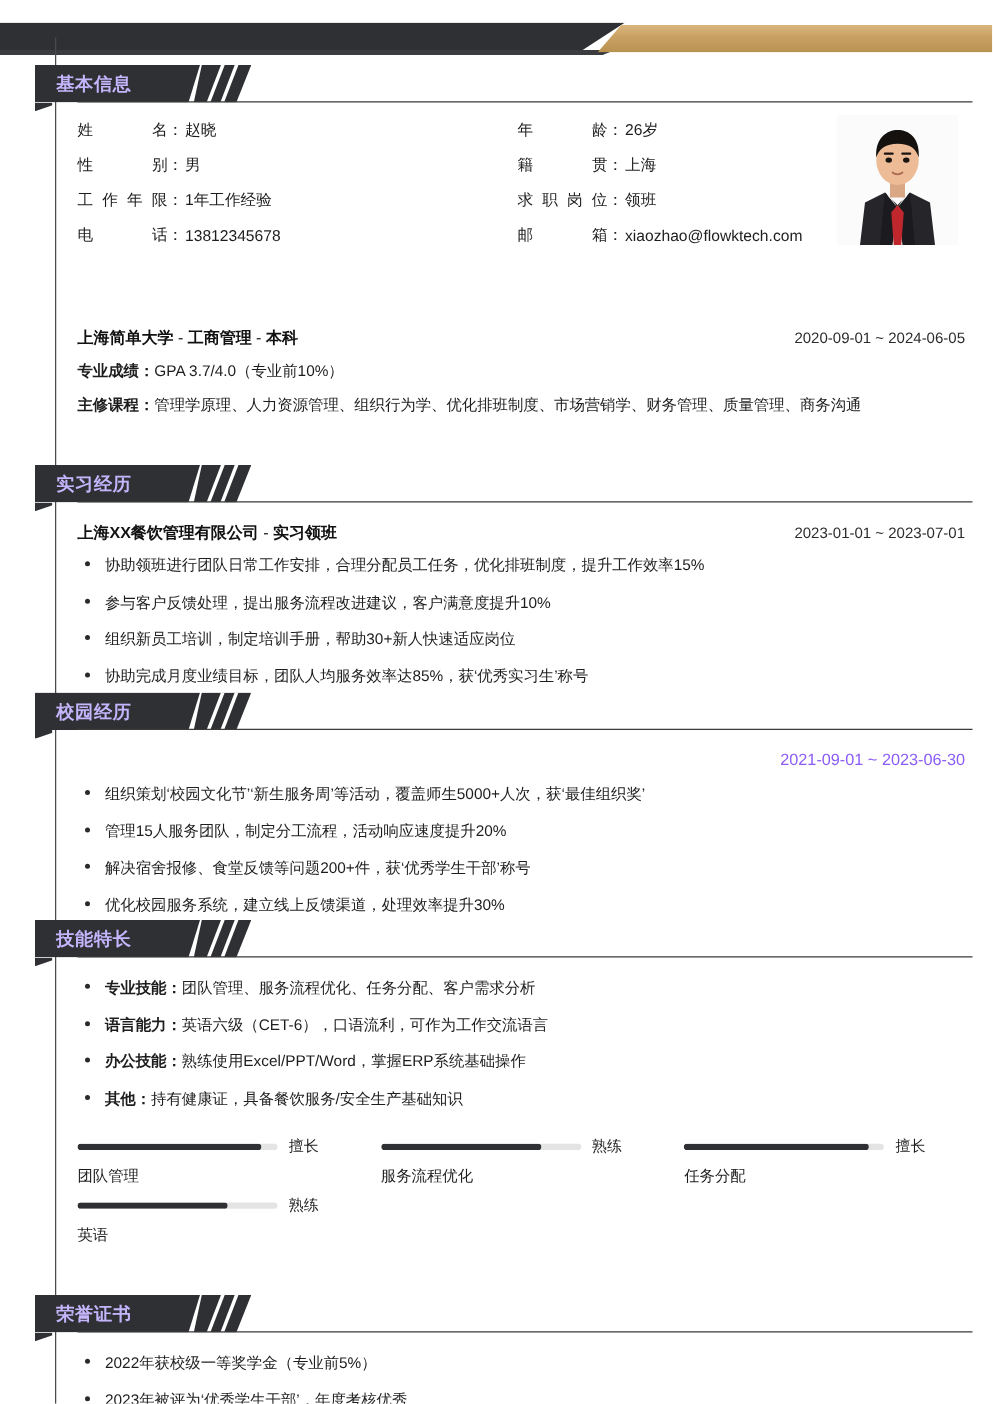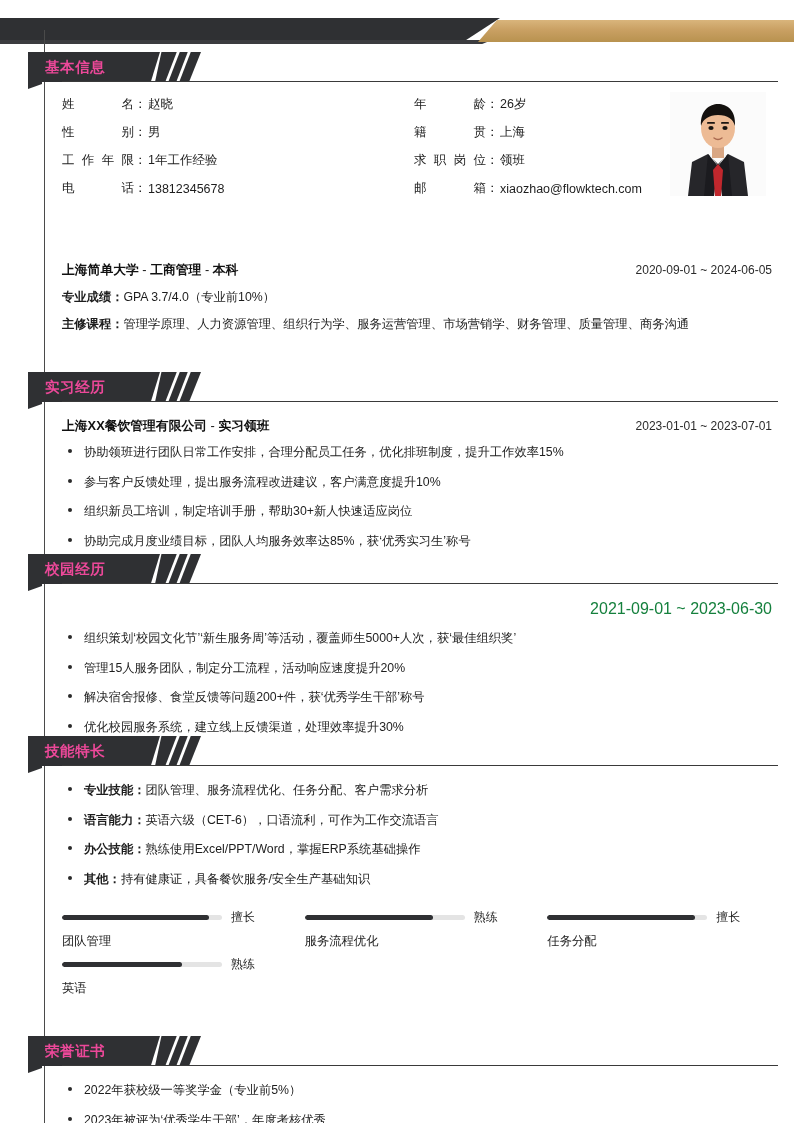--- a/index.html
+++ b/index.html
@@ -31,21 +31,21 @@
   }
 
   
   .spine { position:absolute; left:44px; top:30px; width:1px; height:1093px; background:#4a4a4a; }
 
   
   .section { position:absolute; left:0; width:794px; }
   .sec-head { position:relative; height:30px; }
   .badge {
     position:absolute; left:28px; top:0; height:30px; min-width:132px;
-    background:#2f3033; color:#ec4899;
+    background:#2f3033; color:#c4b5fd;
     clip-path: polygon(0 0, 100% 0, 93% 100%, 0 100%);
     display:flex; align-items:center;
     padding-left:17px; padding-right:34px;
     font-size:14.5px; font-weight:bold; letter-spacing:0.6px;
   }
   .badge-tail {
     position:absolute; top:0; height:30px; width:46px;
     background:#2f3033;
     clip-path: polygon(14% 0, 100% 0, 74% 100%, 0 100%);
   }
@@ -90,21 +90,21 @@
     position:relative; padding-left:22px; font-size:12.3px; color:#1d1d1d;
     margin-bottom:13px; line-height:1.35;
   }
   ul.bullets li:last-child { margin-bottom:0; }
   ul.bullets li::before {
     content:""; position:absolute; left:6px; top:5px;
     width:4px; height:4px; border-radius:50%; background:#2a2a2a;
   }
   ul.bullets li b { font-weight:bold; }
 
-  .date-only { text-align:right; font-size:16px; color:#15803d; }
+  .date-only { text-align:right; font-size:13px; color:#8b5cf6; }
 
   
   .bars { display:grid; grid-template-columns: repeat(3, 1fr); row-gap:6px; column-gap:18px; }
   .bar-cell { }
   .bar-top { display:flex; align-items:center; gap:9px; }
   .bar-track { width:160px; height:5px; border-radius:3px; background:#e4e4e4; overflow:hidden; }
   .bar-fill { height:5px; border-radius:3px; background:#2f3033; }
   .bar-level { font-size:12px; color:#1d1d1d; }
   .bar-name { font-size:12.3px; color:#1d1d1d; margin-top:7px; }
 </style>
@@ -243,21 +243,21 @@
       <div class="entry-head">
         <div class="entry-title">
           <span>上海简单大学</span><span class="thin"> - </span><span>工商管理</span><span class="thin"> - </span><span>本科</span>
         </div>
         <div class="entry-date">2020-09-01 ~ 2024-06-05</div>
       </div>
       <div class="entry-line">
         <b>专业成绩：</b><span>GPA 3.7/4.0（专业前10%）</span>
       </div>
       <div class="entry-line">
-        <b>主修课程：</b><span>管理学原理、人力资源管理、组织行为学、服务运营管理、市场营销学、财务管理、质量管理、商务沟通</span>
+        <b>主修课程：</b><span>管理学原理、人力资源管理、组织行为学、优化排班制度、市场营销学、财务管理、质量管理、商务沟通</span>
       </div>
     </div>
   </div>
 
   <div class="section" style="top:372px;">
     <div class="sec-head">
       <div class="badge">
         <span>实习经历</span>
       </div>
       <div class="badge-tail" style="left:155px;"></div>

